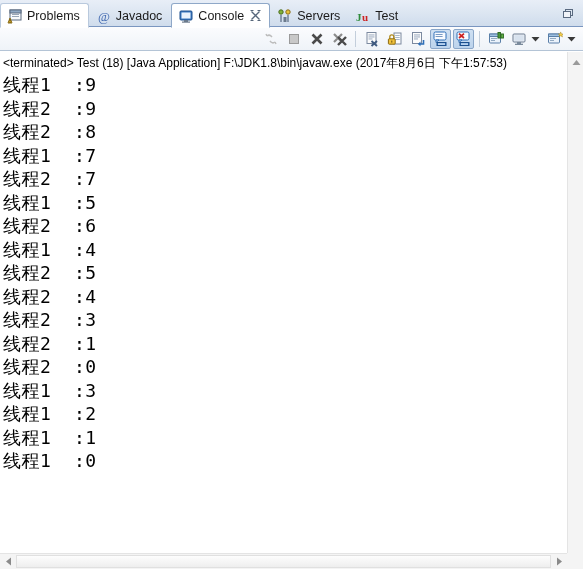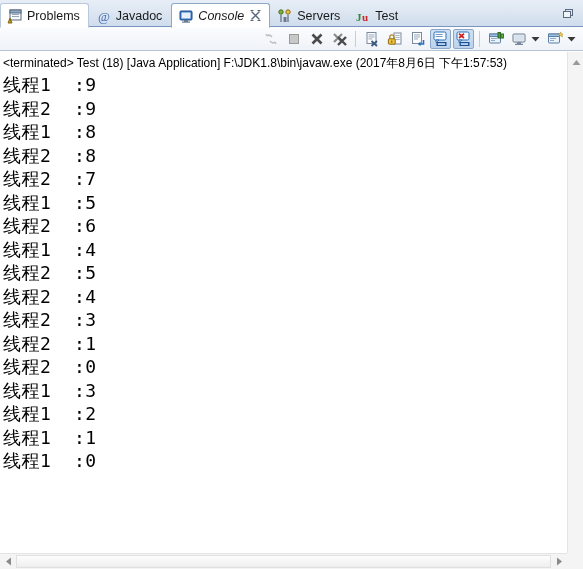--- a/index.html
+++ b/index.html
@@ -44,21 +44,20 @@
     background: transparent;
   }
   .tab.active {
     background: #ffffff;
     border: 1px solid #8fa8c8;
     border-bottom: 1px solid #ffffff;
     border-radius: 3px 3px 0 0;
     top: 2px;
     height: 25px;
     z-index: 3;
-    font-style: italic;
   }
   .tab.first-inactive {
     background: #ffffff;
     border: 1px solid #b9c9dd;
     border-bottom-color: #ffffff;
     border-radius: 3px 3px 0 0;
     height: 25px;
     z-index: 2;
   }
   .tab-icon {
@@ -437,22 +436,22 @@
   </div>
 </div>
 
 <div class="console-wrap">
 
   <div class="console-text">
     <div class="headline">&lt;terminated&gt; Test (18) [Java Application] F:\JDK1.8\bin\javaw.exe (2017年8月6日 下午1:57:53)</div>
     <div>
         <div class="out-line">线程1  :9</div>
         <div class="out-line">线程2  :9</div>
-        <div class="out-line">线程1  :8</div>
         <div class="out-line">线程2  :8</div>
+        <div class="out-line">线程1  :7</div>
         <div class="out-line">线程2  :7</div>
         <div class="out-line">线程1  :5</div>
         <div class="out-line">线程2  :6</div>
         <div class="out-line">线程1  :4</div>
         <div class="out-line">线程2  :5</div>
         <div class="out-line">线程2  :4</div>
         <div class="out-line">线程2  :3</div>
         <div class="out-line">线程2  :1</div>
         <div class="out-line">线程2  :0</div>
         <div class="out-line">线程1  :3</div>

